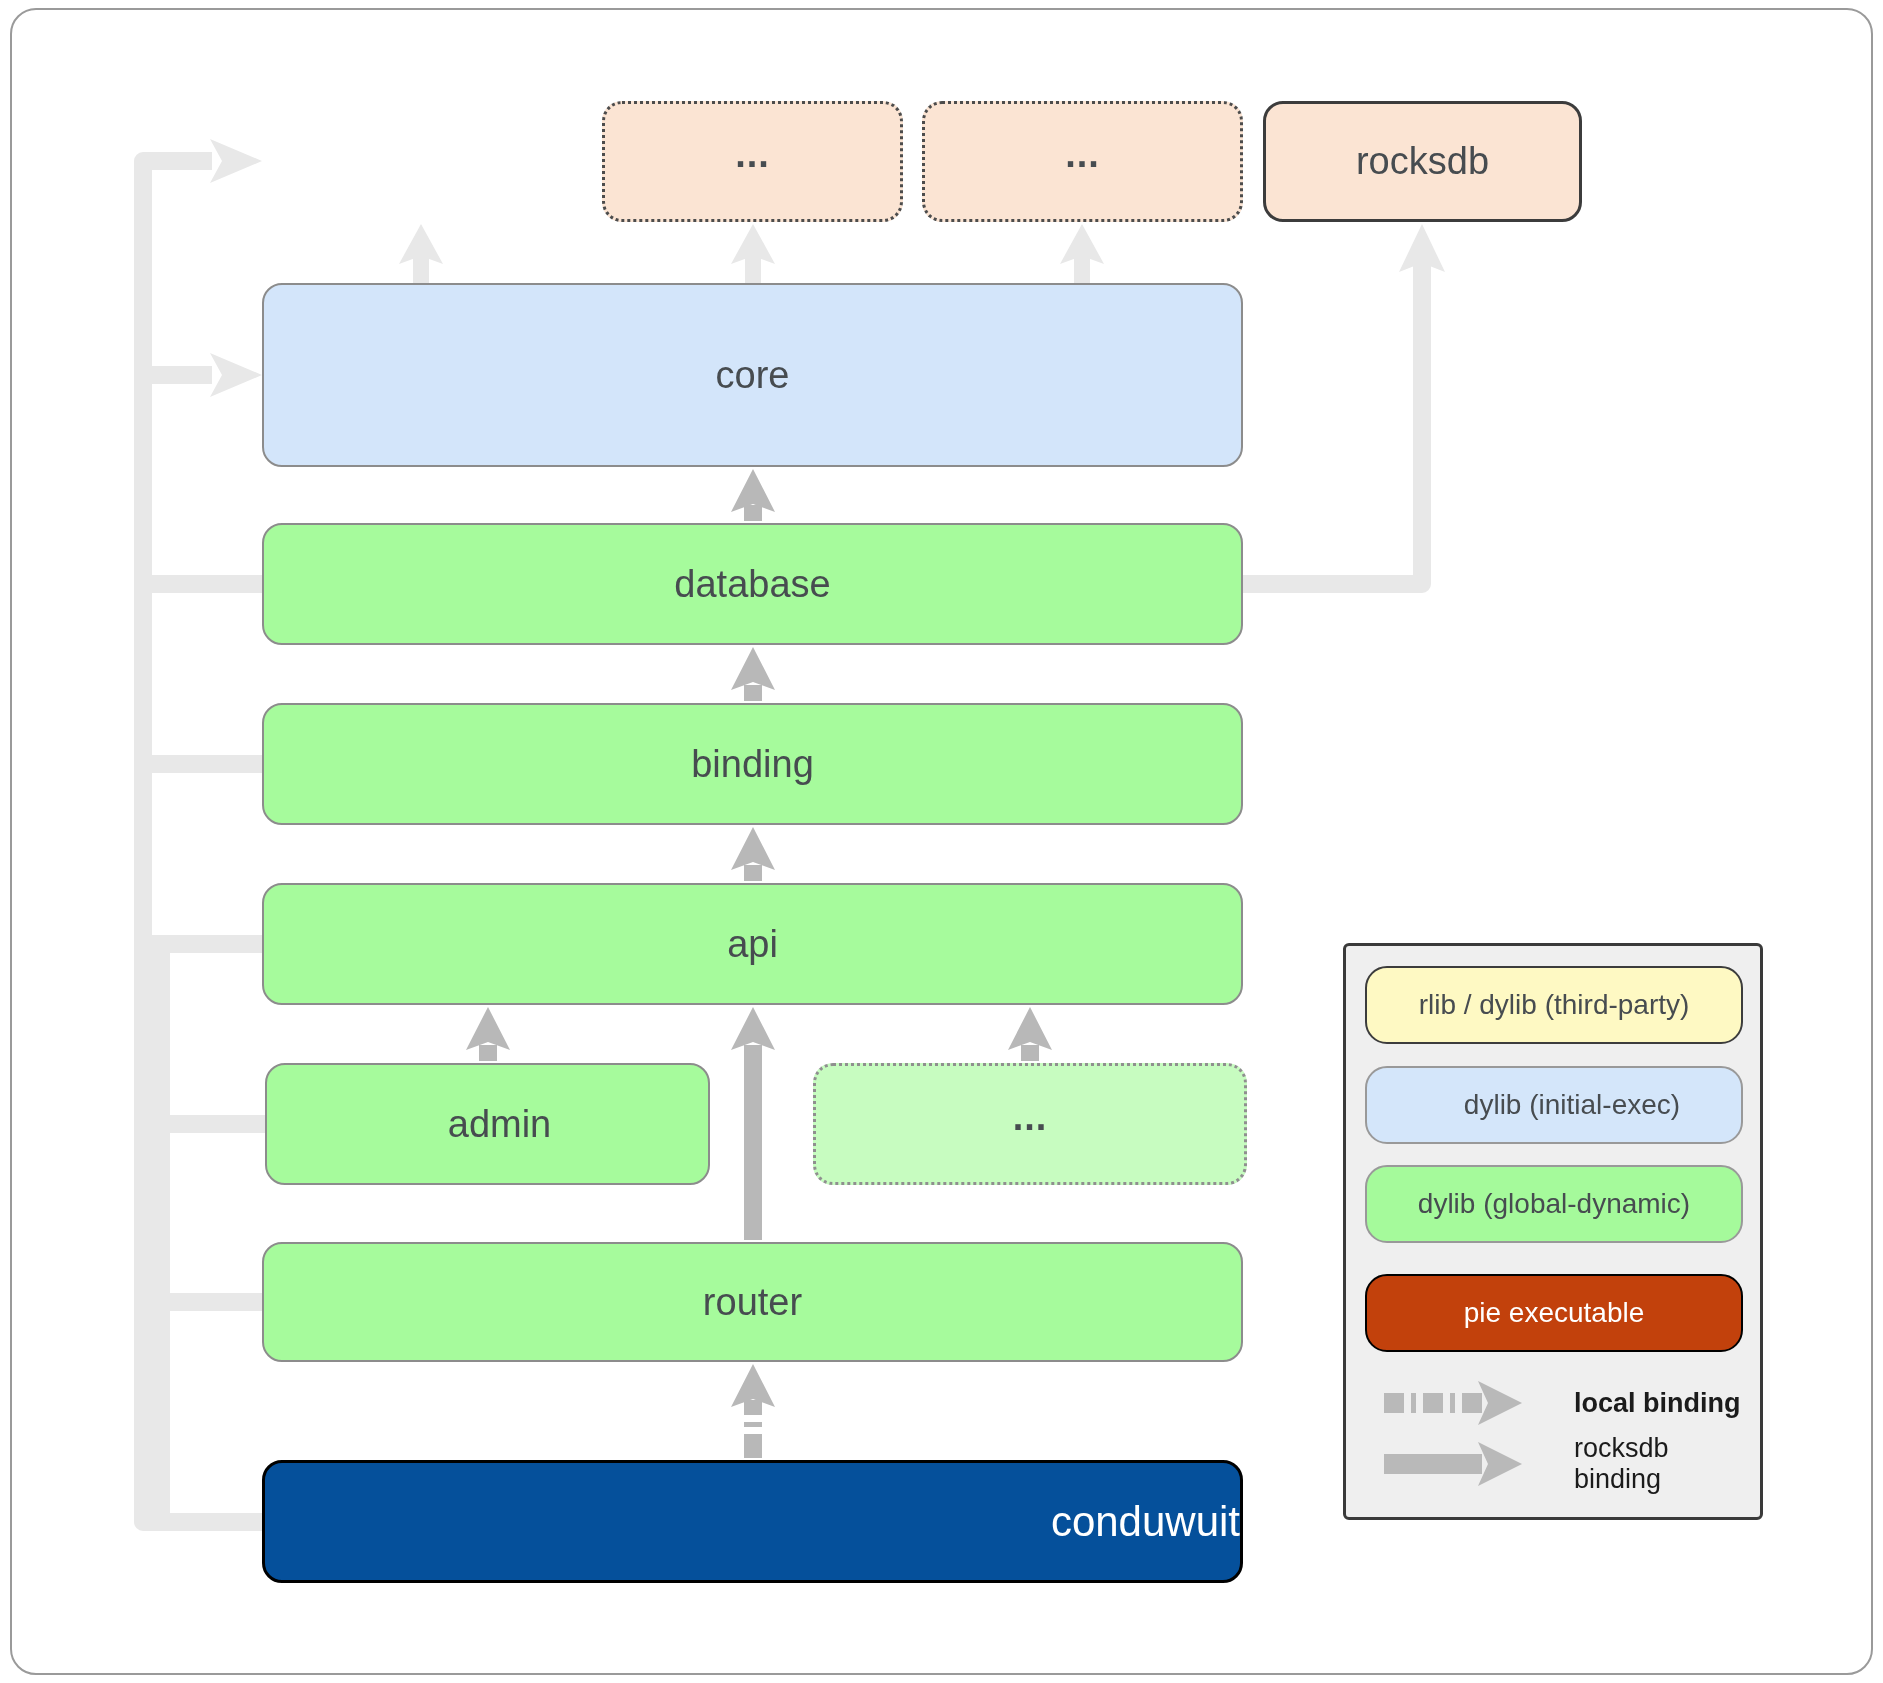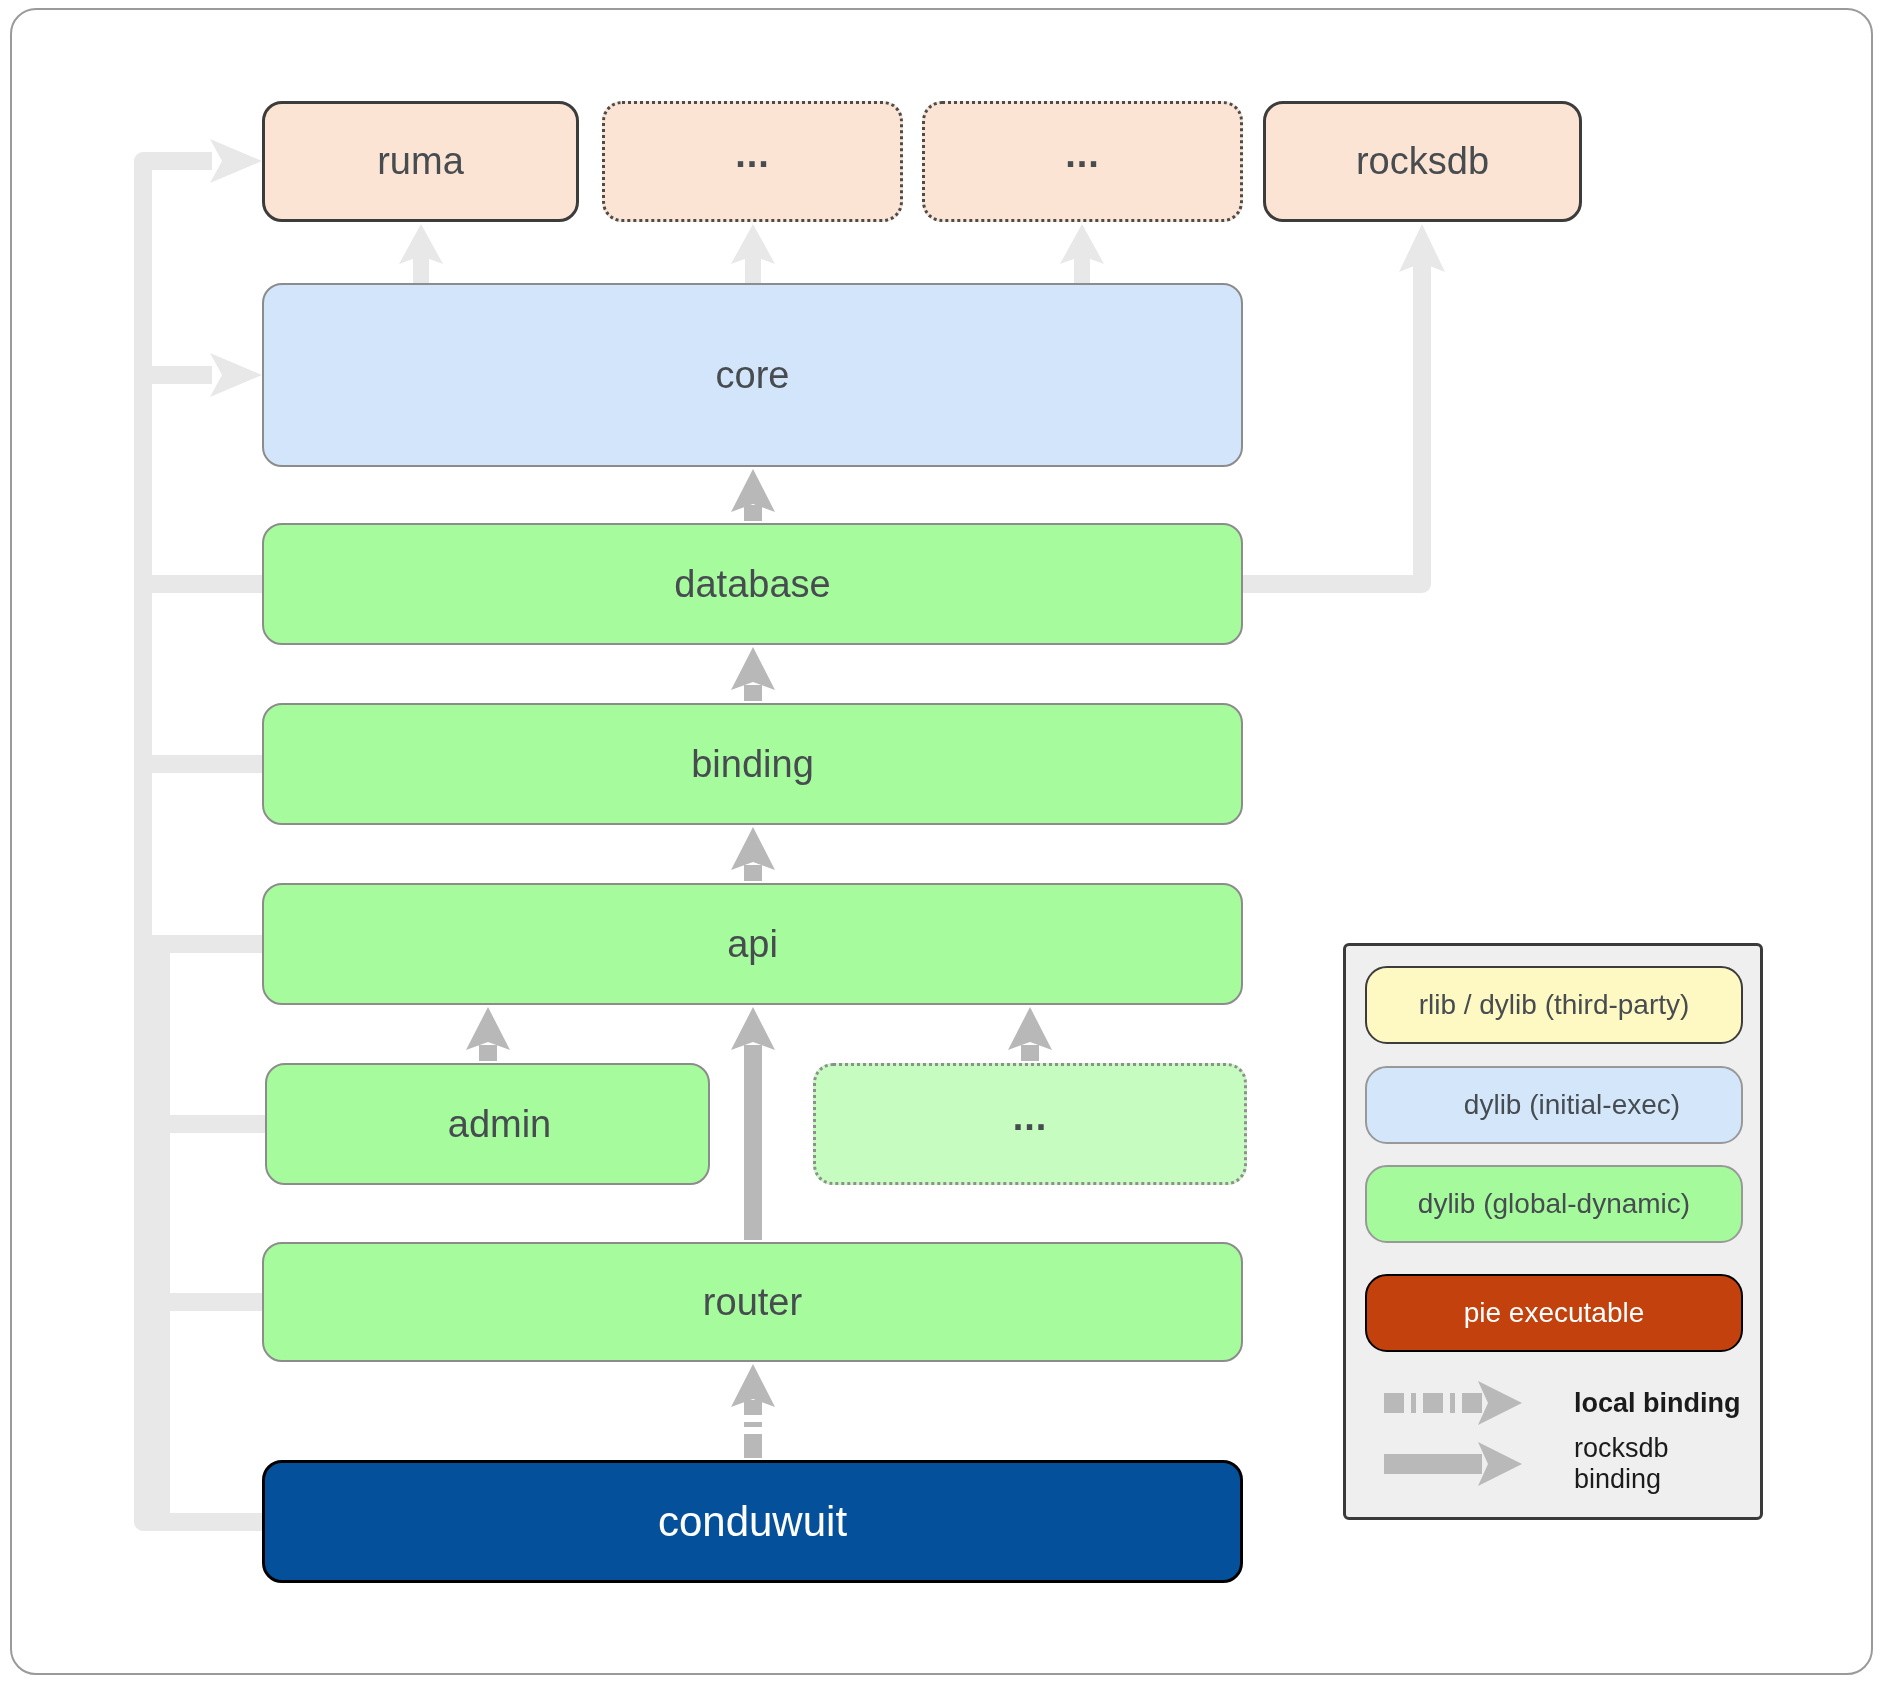--- a/index.html
+++ b/index.html
@@ -23,21 +23,21 @@
   .n-more1{left:602px;top:101px;width:301px;height:121px;}
   .n-more2{left:922px;top:101px;width:321px;height:121px;}
   .n-rocksdb{left:1263px;top:101px;width:319px;height:121px;}
   .n-core{left:262px;top:283px;width:981px;height:184px;}
   .n-database{left:262px;top:523px;width:981px;height:122px;}
   .n-service{left:262px;top:703px;width:981px;height:122px;}
   .n-api{left:262px;top:883px;width:981px;height:122px;}
   .n-admin{left:265px;top:1063px;width:445px;height:122px;padding-left:24px;}
   .n-more3{left:813px;top:1063px;width:434px;height:122px;}
   .n-router{left:262px;top:1242px;width:981px;height:120px;}
-  .n-conduwuit{left:262px;top:1460px;width:981px;height:123px;font-size:42px;}
+  .n-conduwuit{left:262px;top:1460px;width:981px;height:123px;font-size:42px;justify-content:flex-end;}
 
   .legend{position:absolute;left:1343px;top:943px;width:420px;height:577px;
           background:#efefef;border:3px solid #3a3a3a;border-radius:6px;box-sizing:border-box;}
   .legend .swatch{position:absolute;left:19px;width:378px;height:78px;border-radius:22px;
           display:flex;align-items:center;justify-content:center;font-size:28px;color:#474c50;box-sizing:border-box;}
   .legend .sw-peach{top:20px;background:#fef9c3;border:2.5px solid #3c3c3c;}
   .legend .sw-blue{top:120px;background:#d4e6fa;border:2px solid #999;padding-left:36px;}
   .legend .sw-green{top:219px;background:#a5fa9b;border:2px solid #999;}
   .legend .sw-navy{top:328px;background:#c2410c;border:2.5px solid #000;color:#ffffff;}
   .legend .binding-row{position:absolute;left:36px;right:10px;height:48px;
@@ -93,23 +93,20 @@
       <polygon points="753,469 731,512 753,504 775,512"></polygon>
       <polygon points="753,647 731,690 753,682 775,690"></polygon>
       <polygon points="753,827 731,870 753,862 775,870"></polygon>
       <polygon points="488,1007 466,1050 488,1042 510,1050"></polygon>
       <polygon points="1030,1007 1008,1050 1030,1042 1052,1050"></polygon>
       <polygon points="753,1007 731,1050 753,1042 775,1050"></polygon>
       <polygon points="753,1364 731,1407 753,1399 775,1407"></polygon>
     </g>
   </svg>
 
-  <div class="node peach n-ruma">
-    <span>ruma</span>
-  </div>
   <div class="node peach-dotted n-more1">
     <span class="dots-label">...</span>
   </div>
   <div class="node peach-dotted n-more2">
     <span class="dots-label">...</span>
   </div>
   <div class="node peach n-rocksdb">
     <span>rocksdb</span>
   </div>
   <div class="node blue n-core">

